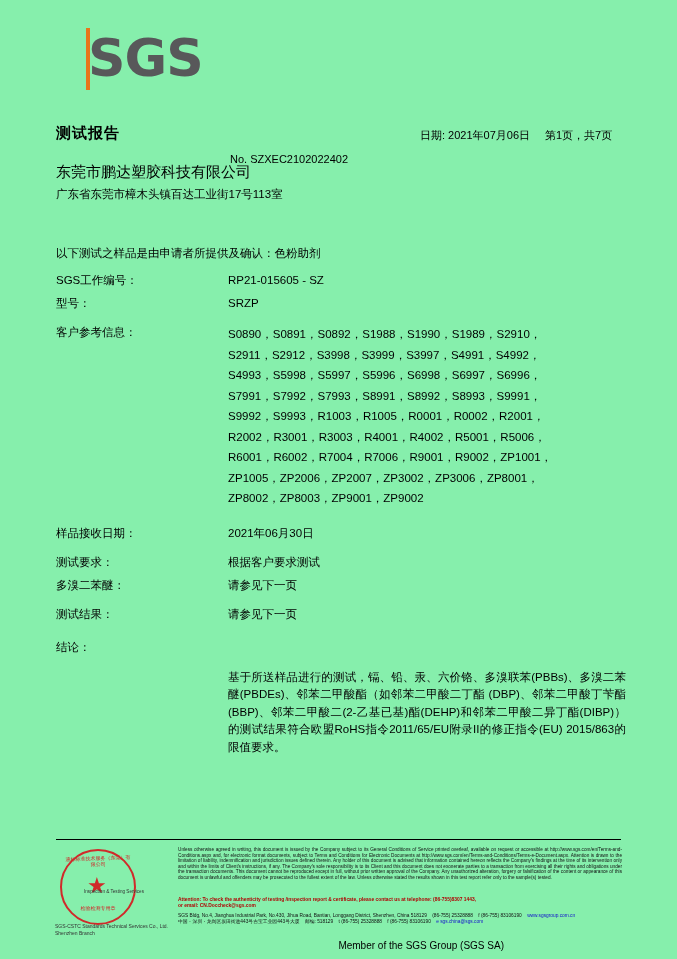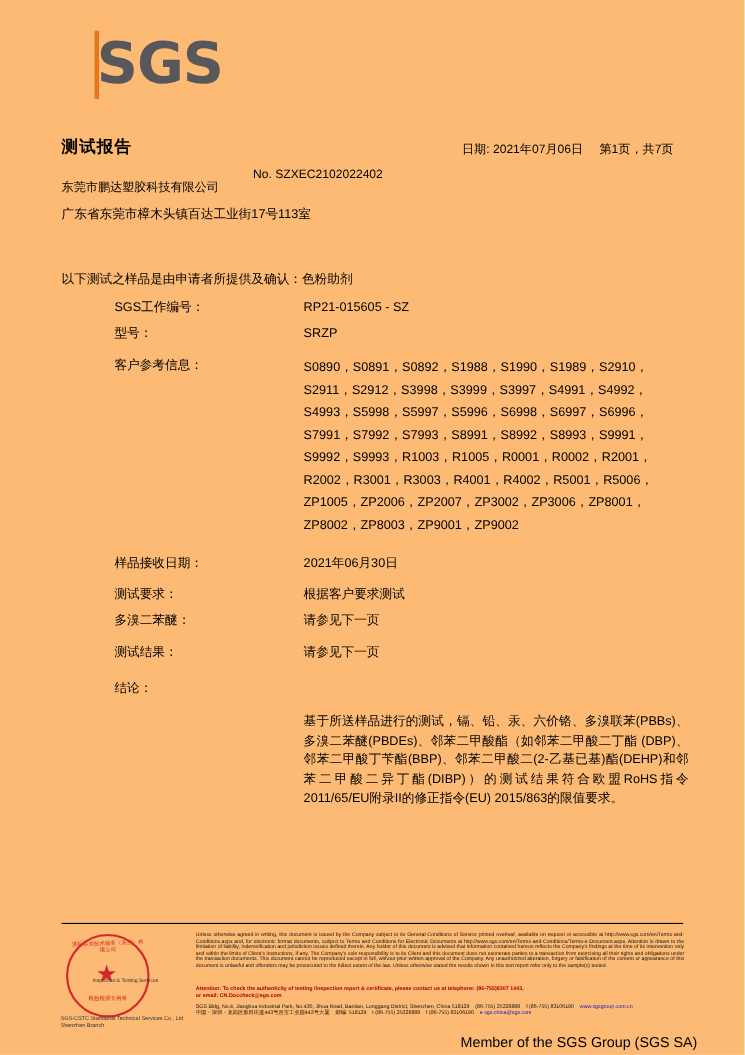--- a/index.html
+++ b/index.html
@@ -8,21 +8,21 @@
     background: #ffffff;
   }
   body {
     font-family: "Liberation Sans", sans-serif;
     color: #000;
   }
   .page {
     position: relative;
     width: 677px;
     height: 959px;
-    background: #fdba74;
+    background: #86efac;
     overflow: hidden;
   }
 
   
   .logo-wrap {
     position: absolute;
     left: 88px;
     top: 30px;
     width: 110px;
     height: 60px;
@@ -71,21 +71,21 @@
     position: absolute;
     left: 545px;
     top: 128px;
     font-size: 11px;
   }
 
   .company {
     position: absolute;
     left: 56px;
     top: 163px;
-    font-size: 11px;
+    font-size: 15px;
   }
   .address {
     position: absolute;
     left: 56px;
     top: 187px;
     font-size: 11.5px;
   }
 
   .intro {
     position: absolute;
@@ -103,21 +103,20 @@
     font-size: 11.5px;
   }
   .row {
     display: flex;
     margin-bottom: 6px;
   }
   .row .lbl {
     width: 172px;
     flex: 0 0 172px;
     line-height: 17px;
-    margin-left: 48px;
   }
   .row .val {
     flex: 1;
     line-height: 17px;
   }
   .val-lines div {
     line-height: 20.5px;
     white-space: nowrap;
   }
   .spacer-sm { height: 6px; }
@@ -238,23 +237,23 @@
     width: 444px;
     font-size: 4.8px;
     line-height: 6.4px;
     color: #111;
   }
   .addr-block .blue { color: #1111cc; }
   .member {
     position: absolute;
     left: 0;
     top: 940px;
-    width: 634px;
+    width: 504px;
     text-align: right;
-    font-size: 13px;
+    font-size: 10px;
   }
 </style>
 </head>
 <body>
 
 <div class="page">
 
   <div class="logo-bar"></div>
   <div class="logo-wrap">
     <div class="logo-text">SGS</div>
@@ -286,20 +285,21 @@
 
     <div class="row">
       <div class="lbl">客户参考信息：</div>
       <div class="val val-lines">
         <div>S0890，S0891，S0892，S1988，S1990，S1989，S2910，</div>
         <div>S2911，S2912，S3998，S3999，S3997，S4991，S4992，</div>
         <div>S4993，S5998，S5997，S5996，S6998，S6997，S6996，</div>
         <div>S7991，S7992，S7993，S8991，S8992，S8993，S9991，</div>
         <div>S9992，S9993，R1003，R1005，R0001，R0002，R2001，</div>
         <div>R2002，R3001，R3003，R4001，R4002，R5001，R5006，</div>
+        <div>R6001，R6002，R7004，R7006，R9001，R9002，ZP1001，</div>
         <div>ZP1005，ZP2006，ZP2007，ZP3002，ZP3006，ZP8001，</div>
         <div>ZP8002，ZP8003，ZP9001，ZP9002</div>
       </div>
     </div>
 
     <div class="spacer-md"></div>
 
     <div class="row">
       <div class="lbl">样品接收日期：</div>
       <div class="val">2021年06月30日</div>

